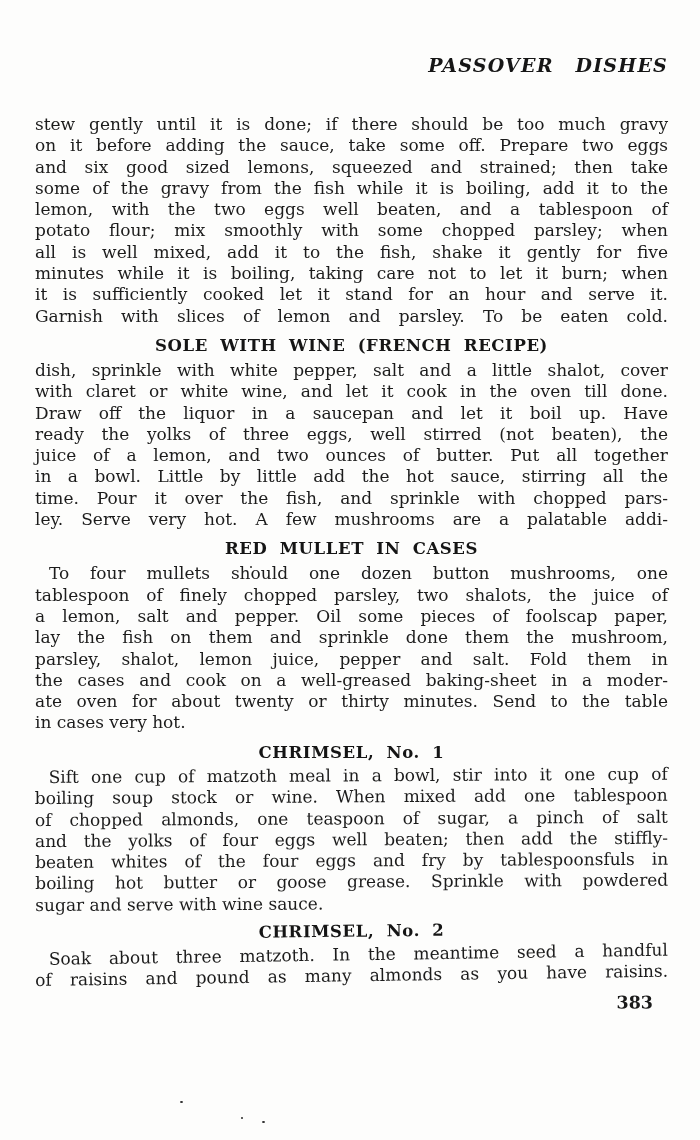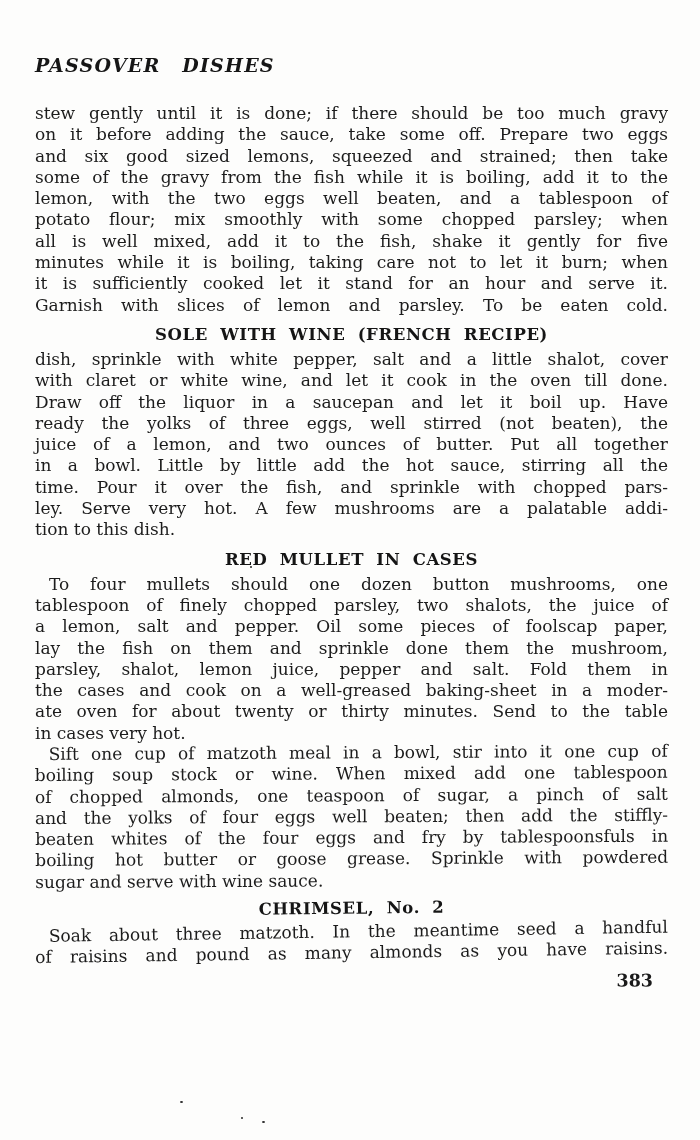--- a/index.html
+++ b/index.html
@@ -17,36 +17,36 @@
     overflow: hidden;
   }
   .content {
     position: absolute;
     left: 35px;
     top: 0;
     width: 633px;
   }
   .running-header {
     margin-top: 54px;
-    text-align: left;
+    text-align: right;
     font-style: italic;
     font-weight: bold;
     font-size: 19px;
     letter-spacing: 1.2px;
     word-spacing: 14px;
     color: #161616;
   }
   .block { transform-origin: left center; }
   .para {
     font-size: 17px;
     line-height: 21.3px;
     color: #1c1c1c;
     margin: 0;
   }
-  .block-0 { margin-top: 27px; }
+  .block-0 { margin-top: 38px; }
   .recipe-heading {
     text-align: center;
     font-weight: bold;
     font-size: 16.5px;
     letter-spacing: 0.6px;
     word-spacing: 6px;
     color: #151515;
     margin-top: 9px;
     margin-bottom: 4px;
     line-height: 20px;
@@ -100,33 +100,33 @@
         <div class="block block-1 recipe-heading">SOLE WITH WINE (FRENCH RECIPE)</div>
         <div class="block block-2 para">
           <div class="line">dish, sprinkle with white pepper, salt and a little shalot, cover</div>
           <div class="line">with claret or white wine, and let it cook in the oven till done.</div>
           <div class="line">Draw off the liquor in a saucepan and let it boil up.  Have</div>
           <div class="line">ready the yolks of three eggs, well stirred (not beaten), the</div>
           <div class="line">juice of a lemon, and two ounces of butter.  Put all together</div>
           <div class="line">in a bowl.  Little by little add the hot sauce, stirring all the</div>
           <div class="line">time.  Pour it over the fish, and sprinkle with chopped pars-</div>
           <div class="line">ley.  Serve very hot.  A few mushrooms are a palatable addi-</div>
-          <div class="line last-line">tion to this dish.</div>
         </div>
         <div class="block block-3 recipe-heading">RED MULLET IN CASES</div>
         <div class="block block-4 para">
           <div class="line first-indent">To four mullets should one dozen button mushrooms, one</div>
           <div class="line">tablespoon of finely chopped parsley, two shalots, the juice of</div>
           <div class="line">a lemon, salt and pepper.  Oil some pieces of foolscap paper,</div>
           <div class="line">lay the fish on them and sprinkle done them the mushroom,</div>
           <div class="line">parsley, shalot, lemon juice, pepper and salt.  Fold them in</div>
           <div class="line">the cases and cook on a well-greased baking-sheet in a moder-</div>
           <div class="line">ate oven for about twenty or thirty minutes.  Send to the table</div>
           <div class="line last-line">in cases very hot.</div>
         </div>
+        <div class="block block-5 recipe-heading">CHRIMSEL, No. 1</div>
         <div class="block block-6 para">
           <div class="line first-indent">Sift one cup of matzoth meal in a bowl, stir into it one cup of</div>
           <div class="line">boiling soup stock or wine.  When mixed add one tablespoon</div>
           <div class="line">of chopped almonds, one teaspoon of sugar, a pinch of salt</div>
           <div class="line">and the yolks of four eggs well beaten; then add the stiffly-</div>
           <div class="line">beaten whites of the four eggs and fry by tablespoonsfuls in</div>
           <div class="line">boiling hot butter or goose grease.  Sprinkle with powdered</div>
           <div class="line last-line">sugar and serve with wine sauce.</div>
         </div>
         <div class="block block-7 recipe-heading">CHRIMSEL, No. 2</div>

